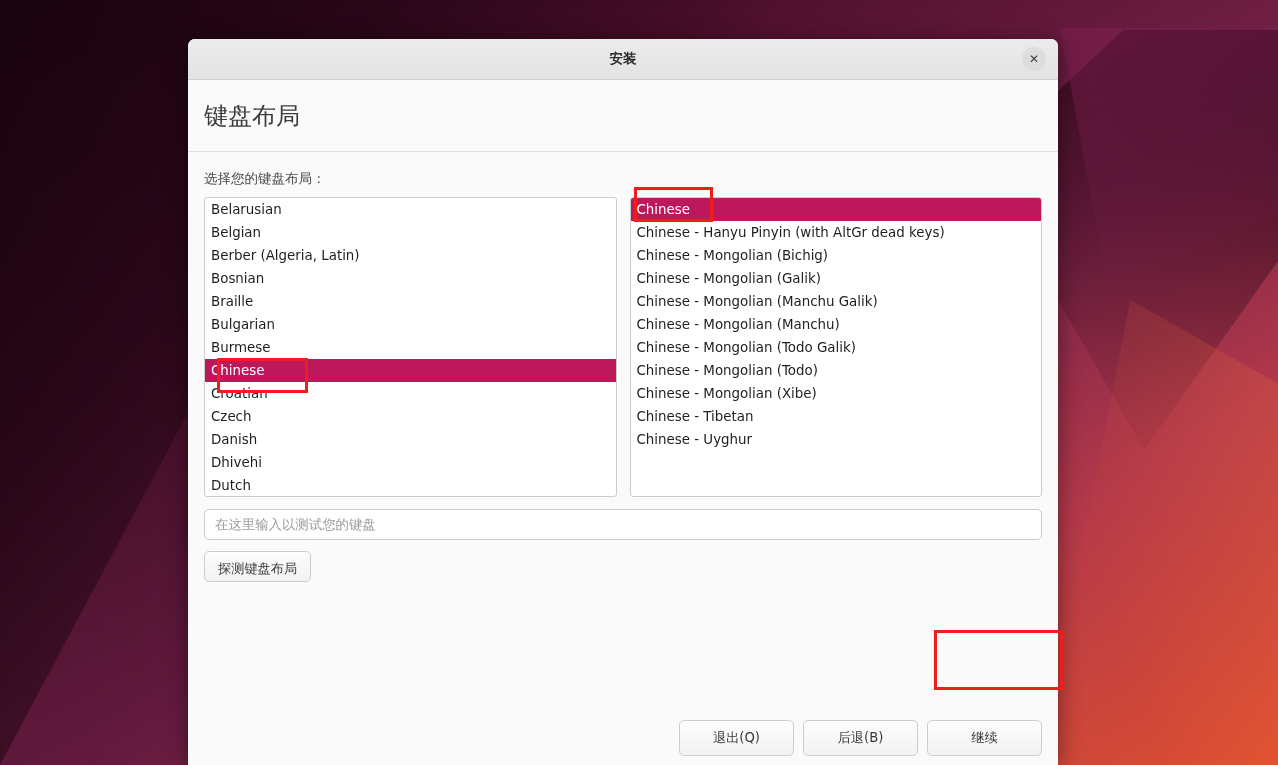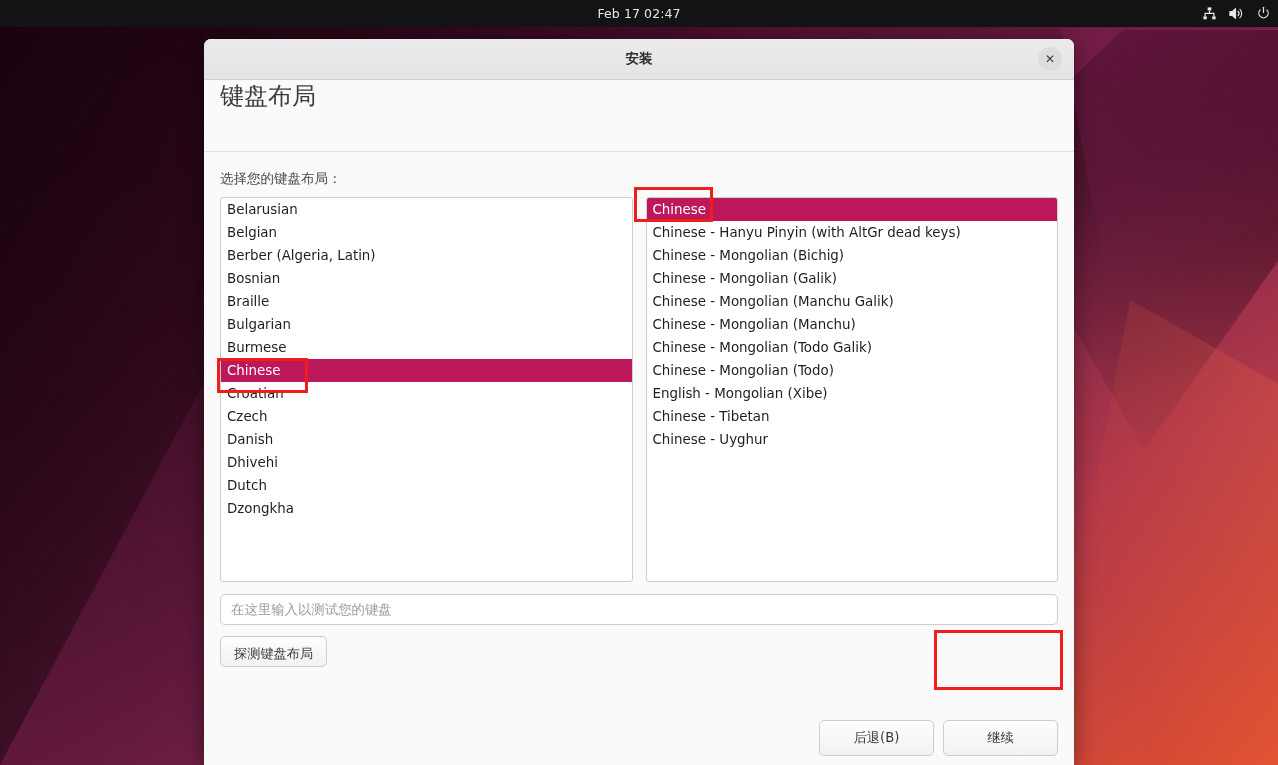--- a/index.html
+++ b/index.html
@@ -79,21 +79,21 @@
   #tray .tray-icon {
     width: 16px; height: 16px;
     display: flex; align-items: center; justify-content: center;
     color: #e8e6e3;
   }
   #tray svg { display: block; }
 
   
   #dialog {
     position: absolute;
-    left: 204px; top: 39px;
+    left: 188px; top: 39px;
     width: 870px; height: 726px;
     background: #fafafa;
     border-radius: 7px 7px 0 0;
     box-shadow: 0 3px 22px rgba(0,0,0,0.45);
     overflow: hidden;
     z-index: 20;
   }
 
   #titlebar {
     position: relative;
@@ -120,20 +120,21 @@
     display: flex; align-items: center; justify-content: center;
     color: #3c3c3c;
     font-size: 12px;
     cursor: pointer;
     font-family: "DejaVu Sans", sans-serif;
   }
 
   #heading-area {
     height: 72px;
     display: flex;
+    align-items: center;
     padding-left: 16px;
     border-bottom: 1px solid #e2e0de;
   }
   #page-heading {
     font-size: 24px;
     color: #3b3b3b;
     font-weight: normal;
   }
 
   #content {
@@ -147,21 +148,21 @@
     margin-bottom: 9px;
     margin-left: 0px;
   }
 
   #lists {
     display: flex;
     gap: 13px;
   }
   .listbox {
     flex: 1;
-    height: 385px;
+    height: 300px;
     background: #ffffff;
     border: 1px solid #cfcdca;
     border-radius: 3px;
     overflow: hidden;
     position: relative;
   }
   .listitem {
     height: 23px;
     line-height: 23px;
     padding-left: 6px;
@@ -236,46 +237,20 @@
 <div id="screen">
 
   <div id="wallpaper">
     <div class="facet facet-a"></div>
     <div class="facet facet-b"></div>
     <div class="facet facet-c"></div>
     <div class="facet facet-d"></div>
     <div class="facet facet-e"></div>
   </div>
 
-  <div id="topbar">
-    <div id="clock">Feb 17  02:47</div>
-    <div id="tray">
-      <span class="tray-icon">
-        <svg width="15" height="15" viewBox="0 0 16 16" fill="none" stroke="currentColor" stroke-width="1.3">
-          <rect x="6" y="1.5" width="4" height="3.2" fill="currentColor" stroke="none"></rect>
-          <rect x="1.5" y="11" width="3.6" height="3.2" fill="currentColor" stroke="none"></rect>
-          <rect x="10.9" y="11" width="3.6" height="3.2" fill="currentColor" stroke="none"></rect>
-          <path d="M8 4.7v3.1M3.3 11V7.8h9.4V11"></path>
-        </svg>
-      </span>
-      <span class="tray-icon">
-        <svg width="16" height="15" viewBox="0 0 17 16" fill="none" stroke="currentColor" stroke-width="1.2">
-          <path d="M2 6h2.4L8 2.8v10.4L4.4 10H2z" fill="currentColor" stroke="currentColor" stroke-linejoin="round"></path>
-          <path d="M10.6 5.6a3.4 3.4 0 010 4.8" stroke-linecap="round"></path>
-          <path d="M12.7 3.6a6.2 6.2 0 010 8.8" stroke-linecap="round"></path>
-        </svg>
-      </span>
-      <span class="tray-icon">
-        <svg width="15" height="15" viewBox="0 0 16 16" fill="none" stroke="currentColor" stroke-width="1.3" stroke-linecap="round">
-          <path d="M4.4 4.1a5 5 0 107.2 0"></path>
-          <path d="M8 1.4v5.4"></path>
-        </svg>
-      </span>
-    </div>
-  </div>
 
   <div id="dialog">
 
     <div id="titlebar">
       <div id="titlebar-text">安装</div>
       <button id="close-btn">✕</button>
     </div>
 
     <div id="heading-area">
       <h1 id="page-heading">键盘布局</h1>
@@ -304,31 +279,32 @@
           </div>
         <div class="listbox" id="right-list">
             <div class="listitem selected">Chinese</div>
             <div class="listitem">Chinese - Hanyu Pinyin (with AltGr dead keys)</div>
             <div class="listitem">Chinese - Mongolian (Bichig)</div>
             <div class="listitem">Chinese - Mongolian (Galik)</div>
             <div class="listitem">Chinese - Mongolian (Manchu Galik)</div>
             <div class="listitem">Chinese - Mongolian (Manchu)</div>
             <div class="listitem">Chinese - Mongolian (Todo Galik)</div>
             <div class="listitem">Chinese - Mongolian (Todo)</div>
-            <div class="listitem">English - Mongolian (Xibe)</div>
+            <div class="listitem">Chinese - Mongolian (Xibe)</div>
             <div class="listitem">Chinese - Tibetan</div>
             <div class="listitem">Chinese - Uyghur</div>
           </div>
       </div>
 
       <input id="test-input" type="text" placeholder="在这里输入以测试您的键盘" style="">
 
       <button id="detect-btn" class="btn">探测键盘布局</button>
 
       <div id="footer-buttons">
+        <button class="btn footer-btn">退出(Q)</button>
         <button class="btn footer-btn">后退(B)</button>
         <button class="btn footer-btn">继续</button>
       </div>
 
       
     </div>
   </div>
 
   <div class="annot" id="annot-left-chinese"></div>
   <div class="annot" id="annot-right-chinese"></div>

